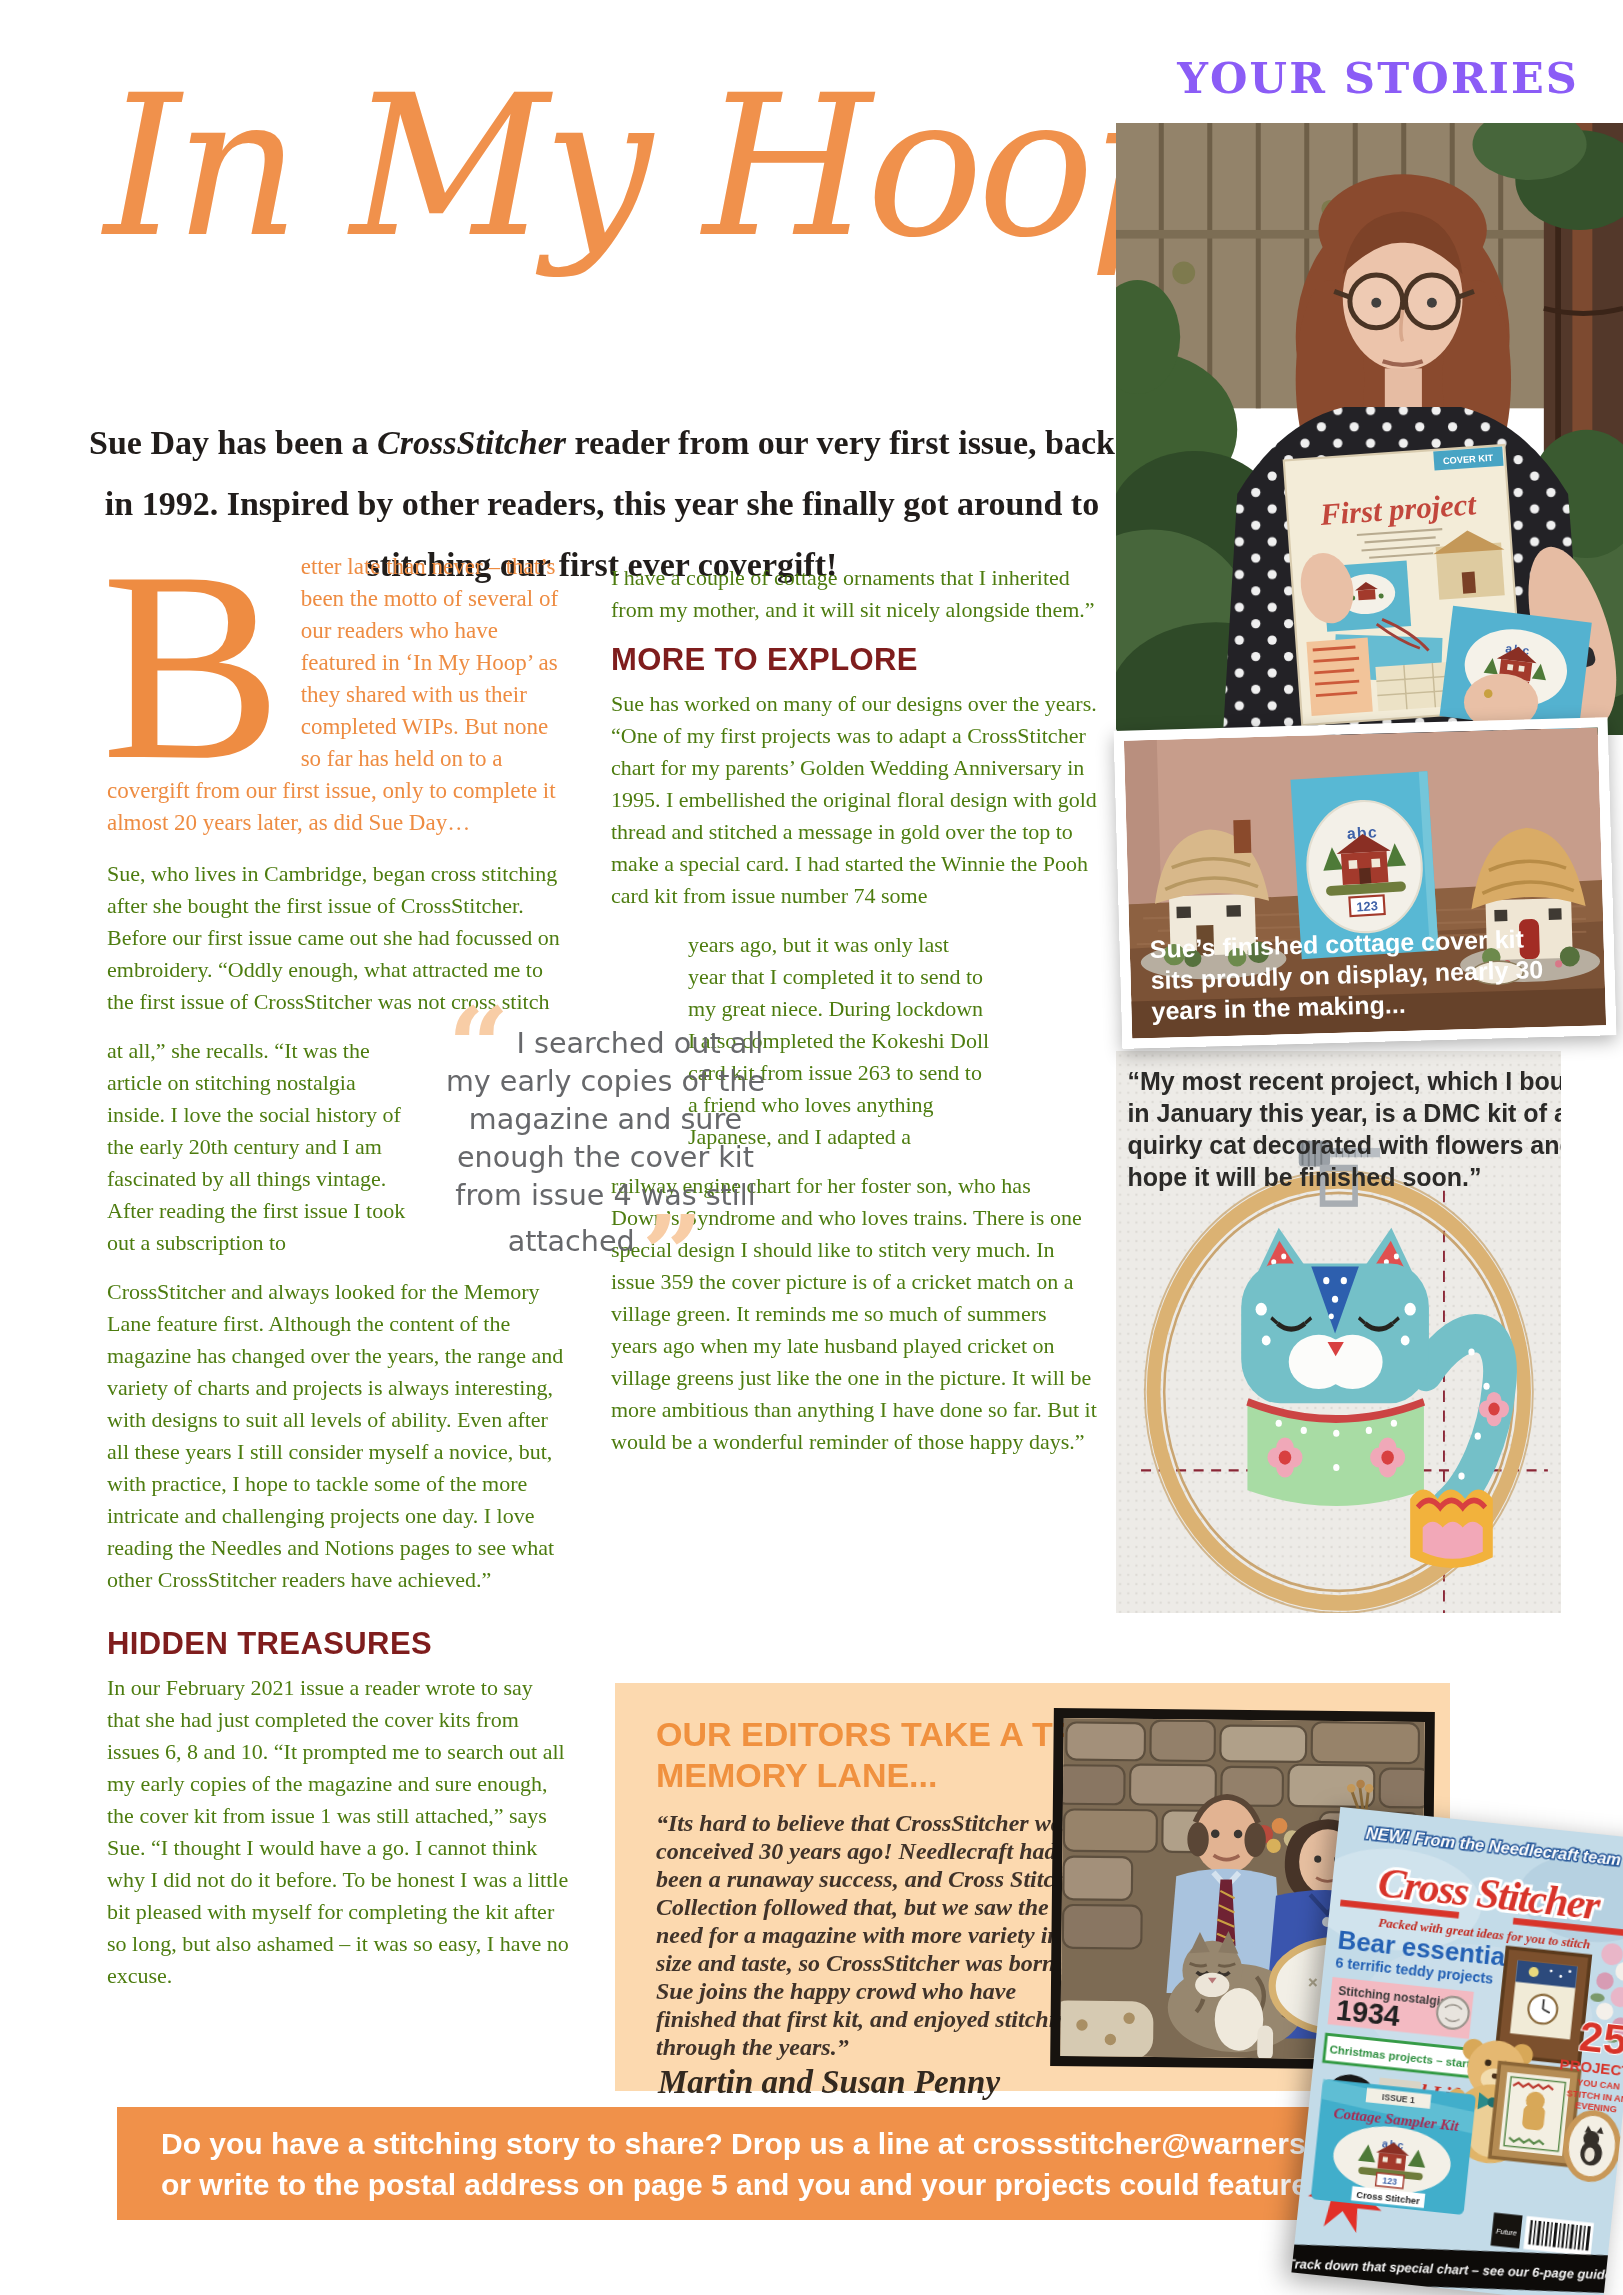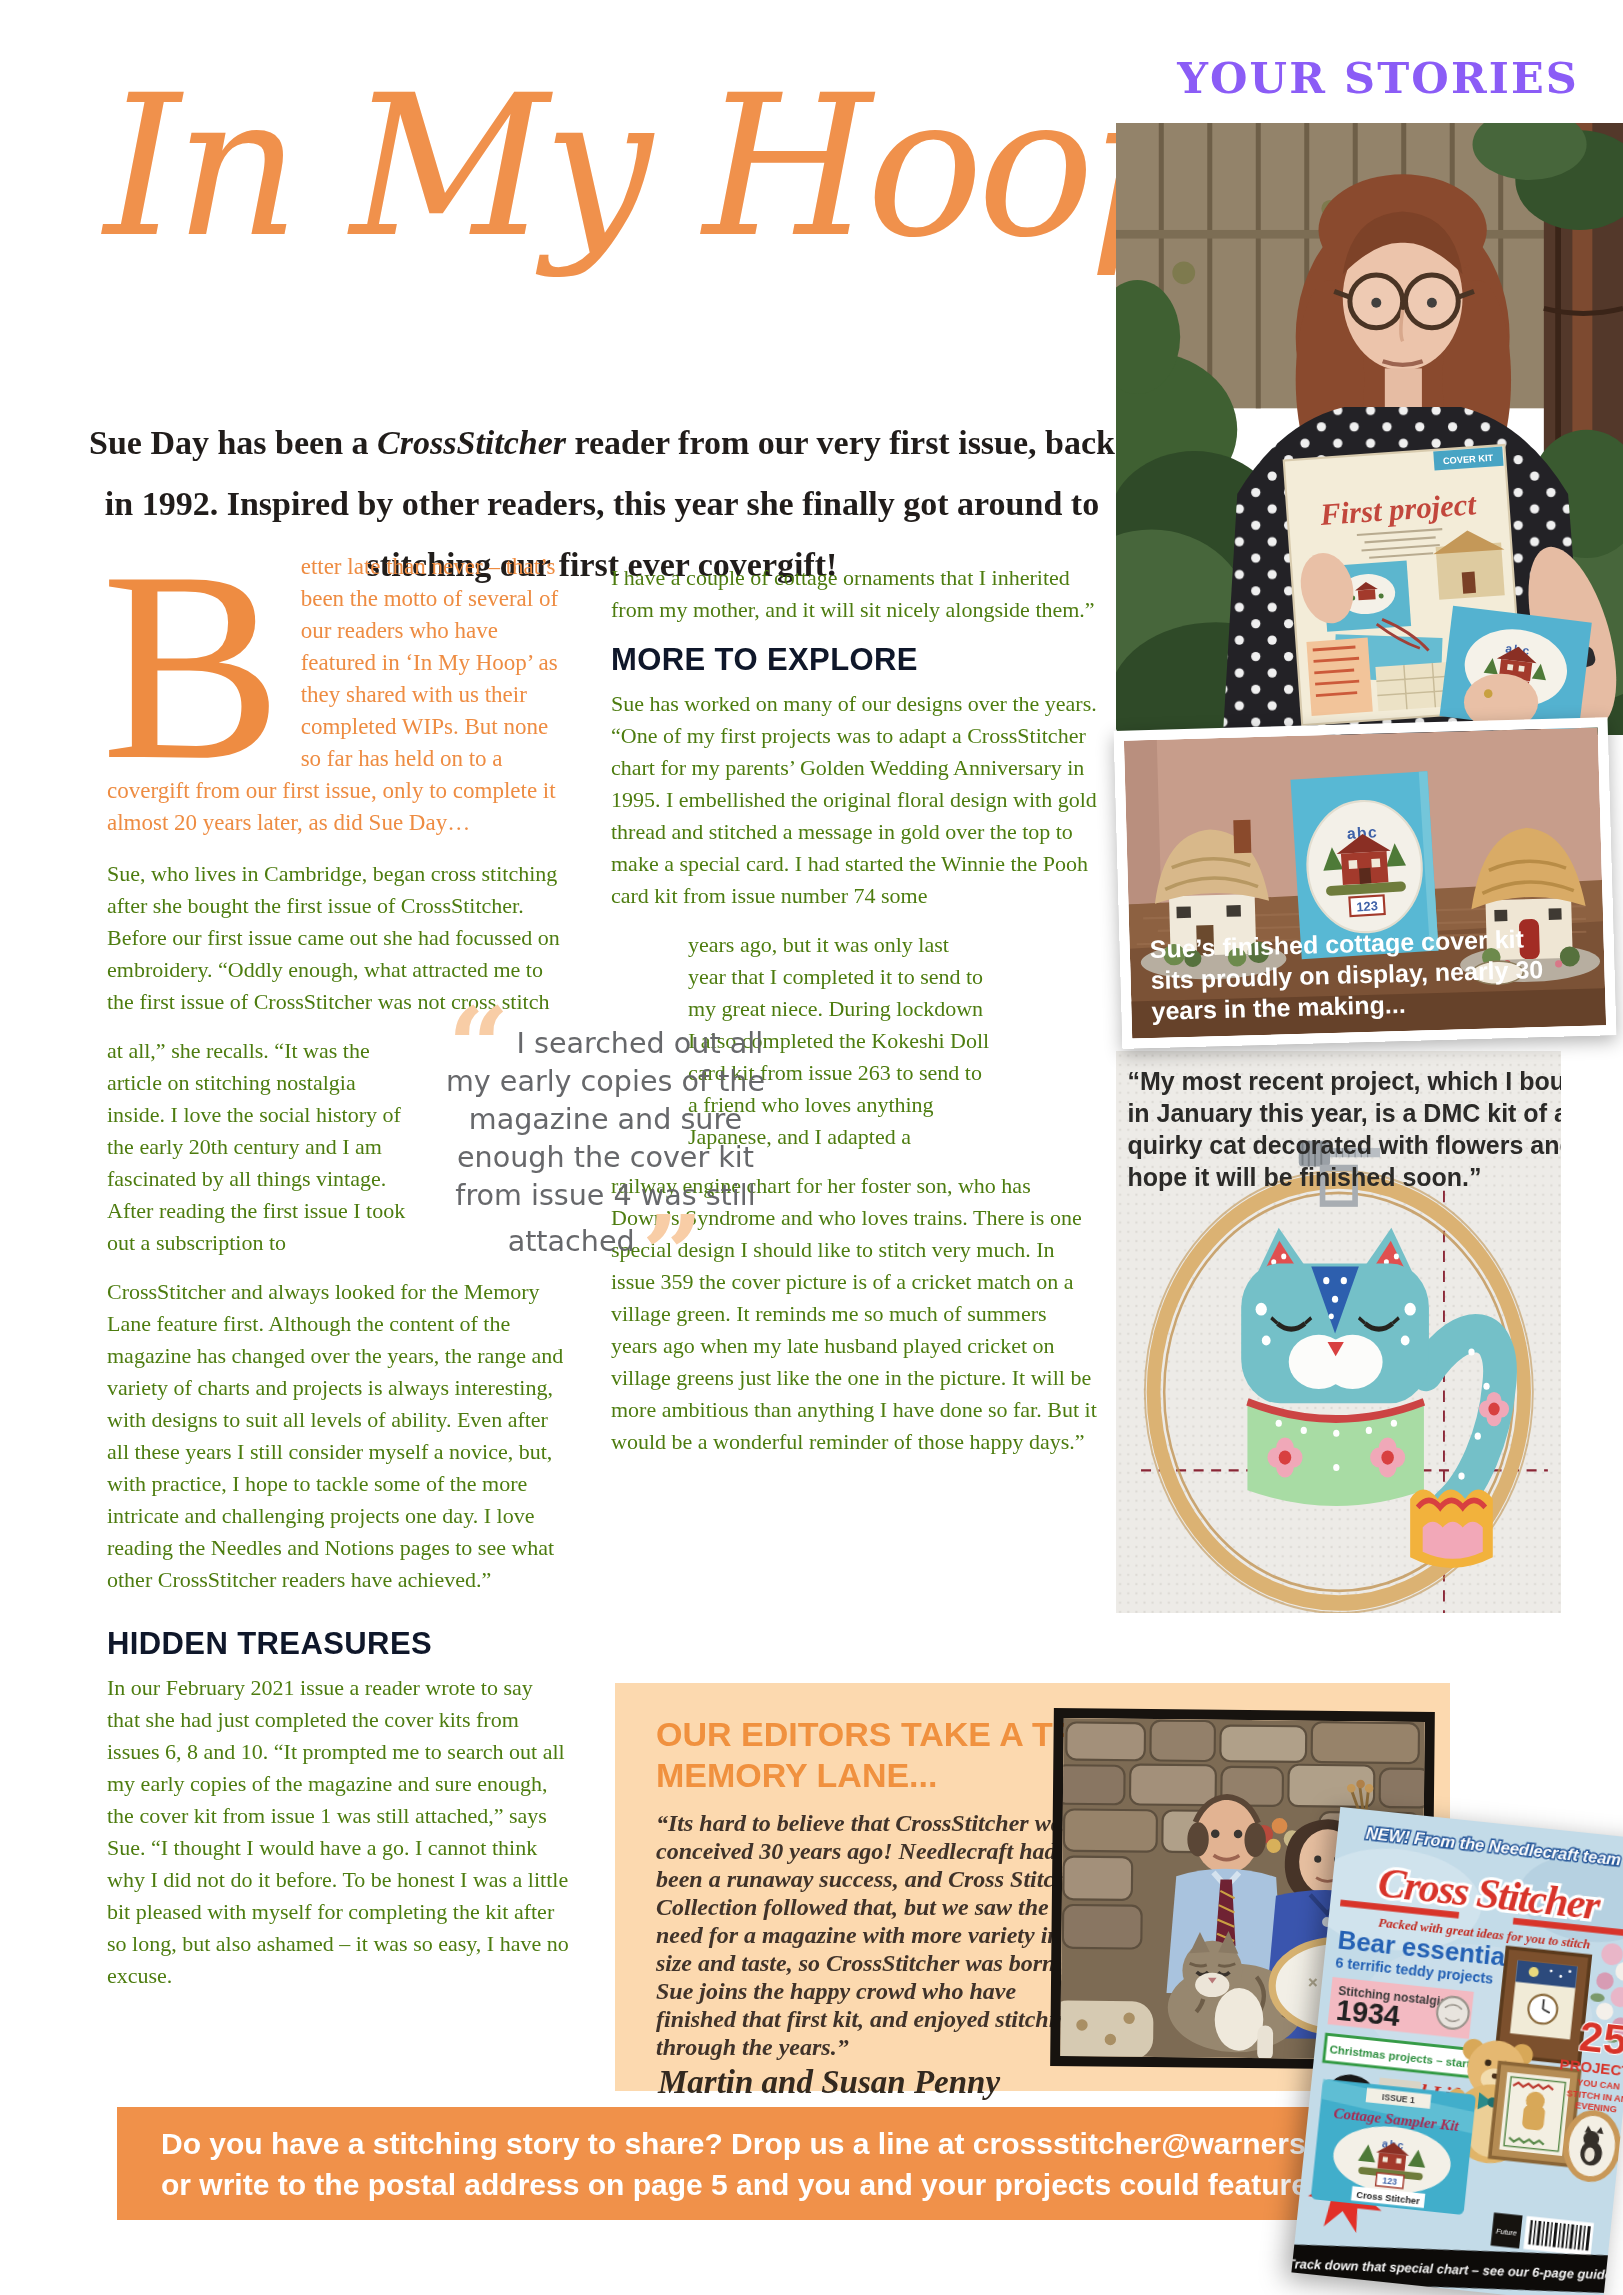--- a/index.html
+++ b/index.html
@@ -18,21 +18,21 @@
   
   .col1{position:absolute;left:107px;top:551px;width:463px;}
   .col2{position:absolute;left:611px;top:562px;width:487px;}
   .p{font-size:22px;line-height:32px;margin:0 0 17px;color:#4d7c0f;}
   .p-narrow-r{width:307px;}
   .p-indent-l{width:303px;margin-left:77px;}
   .lead-par{color:#ee8c42;font-size:23px;line-height:32px;margin:0 0 18.6px;}
   .dropcap{float:left;font-size:271px;line-height:0.8;margin:7.1px 18.6px 0 -5.7px;color:#ee8c42;
         font-family:"Liberation Serif",serif;}
   .subhead{font-family:"Liberation Sans",sans-serif;font-weight:700;font-size:31px;line-height:34px;
-        color:#0f172a;margin:31px 0 11.4px;letter-spacing:0.4px;}
+        color:#7f1d1d;margin:31px 0 11.4px;letter-spacing:0.4px;}
 
   
   .pullquote{position:absolute;left:423px;top:1016px;width:365px;z-index:6;text-align:center;
         font-family:"DejaVu Sans",sans-serif;font-size:28.6px;line-height:38px;color:#67686b;}
   .pq-mark{font-family:"DejaVu Serif",serif;font-weight:700;font-size:107px;color:#f8cda6;
         line-height:0;position:relative;display:inline-block;}
   .pq-open{top:31px;margin-right:7.1px;}
   .pq-close{top:41px;margin-left:7.1px;}
 
   

